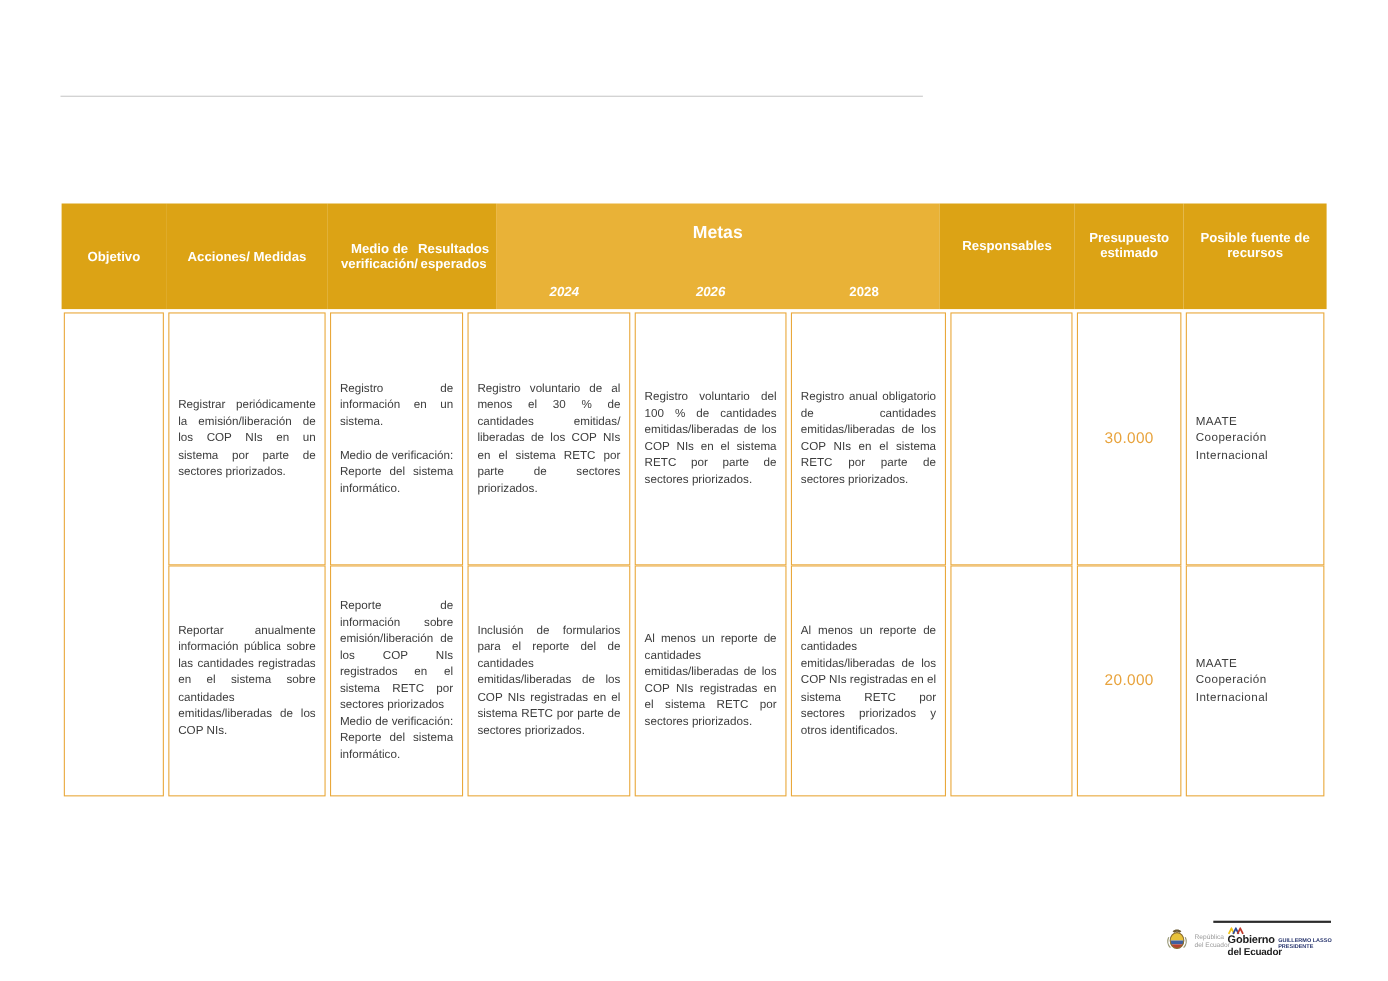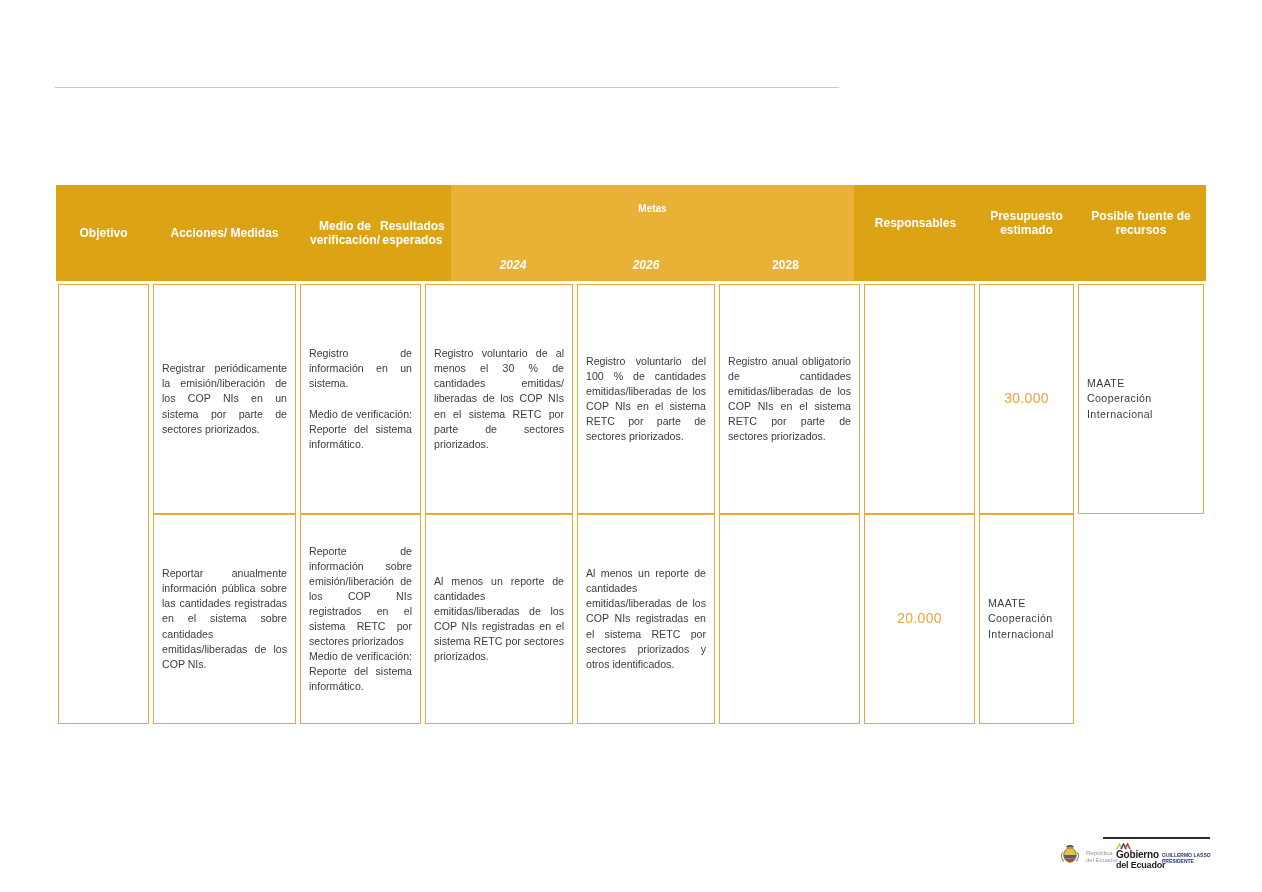--- a/index.html
+++ b/index.html
@@ -26,21 +26,21 @@
   .thead{display:flex;height:96px;color:#fff;font-weight:bold;font-size:12px;}
   .th{background:var(--gold-dark);display:flex;align-items:center;justify-content:center;
       text-align:center;line-height:14px;padding:4px 6px;}
   .th.w-obj{width:95px;}
   .th.w-acc{width:147px;}
   .th.w-med{width:153px;flex-direction:row;justify-content:space-evenly;padding:8px 12px;}
   .th.w-res{width:123px;padding-bottom:24px;}
   .th.w-pre{width:99px;padding-bottom:24px;}
   .th.w-fue{width:130px;padding-bottom:24px;}
   .metas-block{width:403px;background:var(--gold-light);display:flex;flex-direction:column;align-items:center;}
-  .metas-title{margin-top:18px;font-size:10px;}
+  .metas-title{margin-top:18px;font-size:16px;}
   .years{margin-top:auto;margin-bottom:9px;display:flex;width:100%;}
   .year{text-align:center;font-size:12px;}
   .year:nth-child(1){width:124px;font-style:italic;}
   .year:nth-child(2){width:142px;font-style:italic;}
   .year:nth-child(3){width:137px;}
 
   
   .tbody{margin-top:3px;display:grid;
     grid-template-columns:95px 147px 125px 152px 142px 145px 115px 99px 130px;
     grid-template-rows:230px 210px;}
@@ -149,20 +149,25 @@
 
       <div class="cell">
         <div class="cbox">
             <div class="ctext just">Reportar anualmente información pública sobre las cantidades registradas en el sistema sobre cantidades emitidas/liberadas de los COP NIs.</div>
           </div>
       </div>
       <div class="cell">
         <div class="cbox">
             <div class="ctext just pre">Reporte de información sobre emisión/liberación de los COP NIs registrados en el sistema RETC por sectores priorizados
 Medio de verificación: Reporte del sistema informático.</div>
+          </div>
+      </div>
+      <div class="cell">
+        <div class="cbox">
+            <div class="ctext just">Inclusión de formularios para el reporte del de cantidades emitidas/liberadas de los COP NIs registradas en el sistema RETC por parte de sectores priorizados.</div>
           </div>
       </div>
       <div class="cell">
         <div class="cbox">
             <div class="ctext just">Al menos un reporte de cantidades emitidas/liberadas de los COP NIs registradas en el sistema RETC por sectores priorizados.</div>
           </div>
       </div>
       <div class="cell">
         <div class="cbox">
             <div class="ctext just">Al menos un reporte de cantidades emitidas/liberadas de los COP NIs registradas en el sistema RETC por sectores priorizados y otros identificados.</div>

